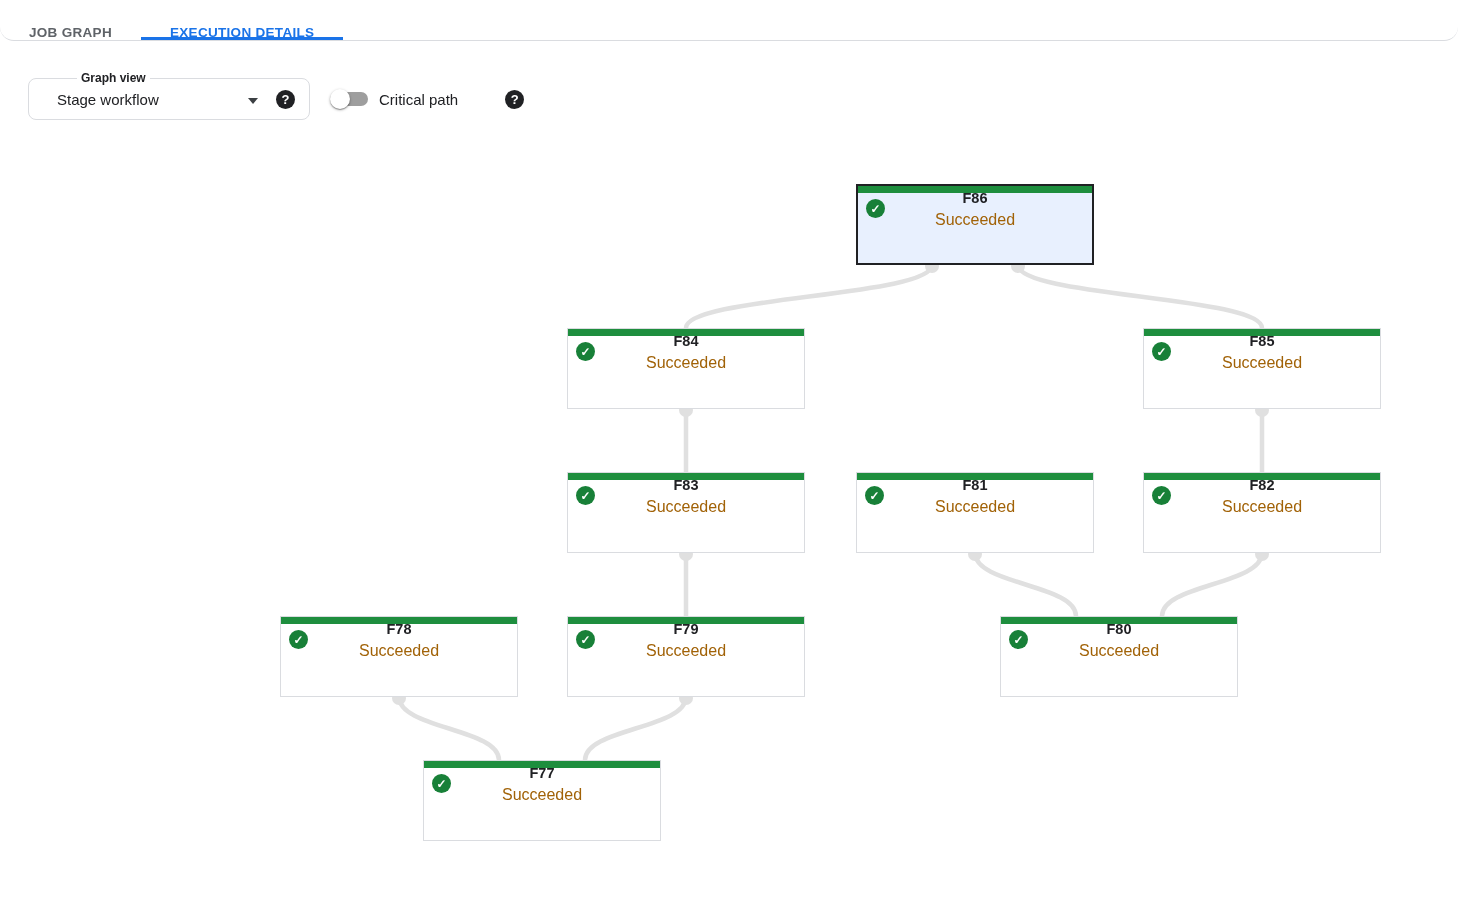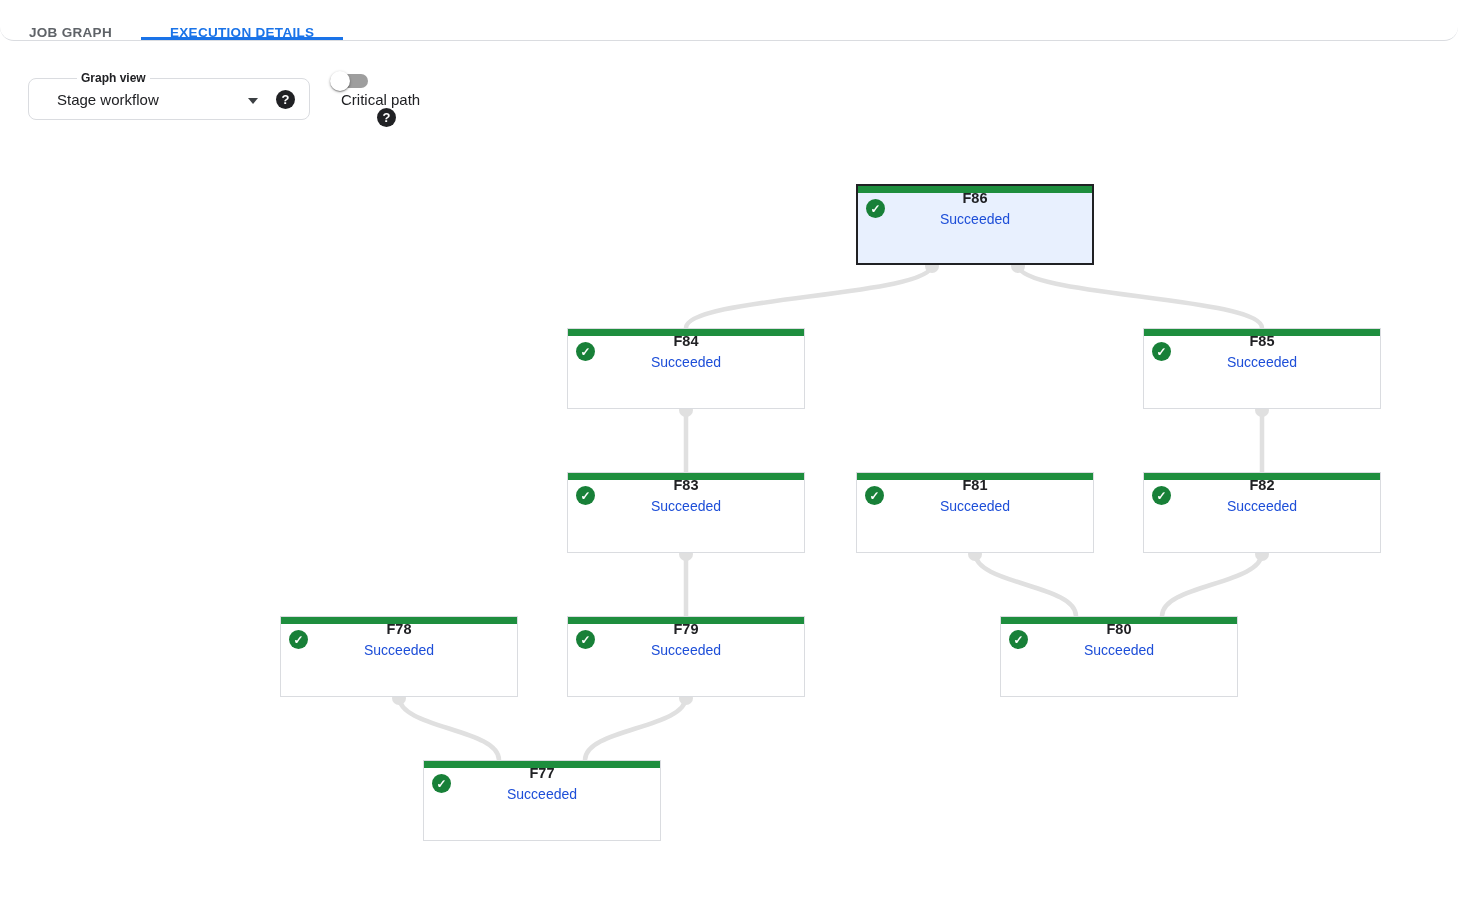--- a/index.html
+++ b/index.html
@@ -53,21 +53,21 @@
     border-left:5px solid transparent; border-right:5px solid transparent;
     border-top:6px solid #3c4043;
   }
   .help {
     width:19px; height:19px; border-radius:50%;
     background:#202124; color:#fff;
     font-size:13px; font-weight:bold; line-height:19px;
     display:flex; align-items:center; justify-content:center;
     cursor:pointer; flex:none;
   }
-  .toggle-group { display:flex; margin-left:20px;flex-direction:column; }
+  .toggle-group { display:flex; align-items:center; margin-left:20px; }
   .toggle { position:relative; width:38px; height:20px; cursor:pointer; flex:none; }
   .toggle .track {
     position:absolute; left:3px; right:0; top:3px; height:14px;
     border-radius:7px; background:#9e9e9e;
   }
   .toggle .thumb {
     position:absolute; left:0; top:0; width:20px; height:20px;
     border-radius:50%; background:#fff;
     box-shadow:0 1px 1px rgba(0,0,0,.3), 0 1px 3px rgba(0,0,0,.3);
   }
@@ -86,21 +86,21 @@
     position:absolute; top:0; left:0; right:0; height:7px;
     background:var(--green,#1e8e3e);
   }
   .node .check {
     position:absolute; left:8px; top:13px; width:19px; height:19px;
     border-radius:50%; background:var(--check-green,#188038); color:#fff;
     font-size:12px; font-weight:bold;
     display:flex; align-items:center; justify-content:center;
   }
   .node .title { margin-top:2px; font-size:14.5px; font-weight:bold; line-height:21px; color:#202124; }
-  .node .status { font-size:14px; line-height:21px; color:#1d4ed8; }
+  .node .status { font-size:16px; line-height:21px; color:#a16207; }
 </style>
 </head>
 <body style="--accent: #1a73e8; --green: #1e8e3e; --check-green: #188038; --sel-fill: #e8f0fe; --sel-border: #202124;">
 
 <div class="canvas">
   <svg id="edges" width="1458" height="907" viewBox="0 0 1458 907">
       <path d="M932,265 C932,296.5 686,296.5 686,328" fill="none" stroke="#e0e0e0" stroke-width="4.5" stroke-linecap="round"></path>
       <circle cx="932" cy="266" r="7" fill="#e0e0e0"></circle>
       <path d="M1018,265 C1018,296.5 1262,296.5 1262,328" fill="none" stroke="#e0e0e0" stroke-width="4.5" stroke-linecap="round"></path>
       <circle cx="1018" cy="266" r="7" fill="#e0e0e0"></circle>

